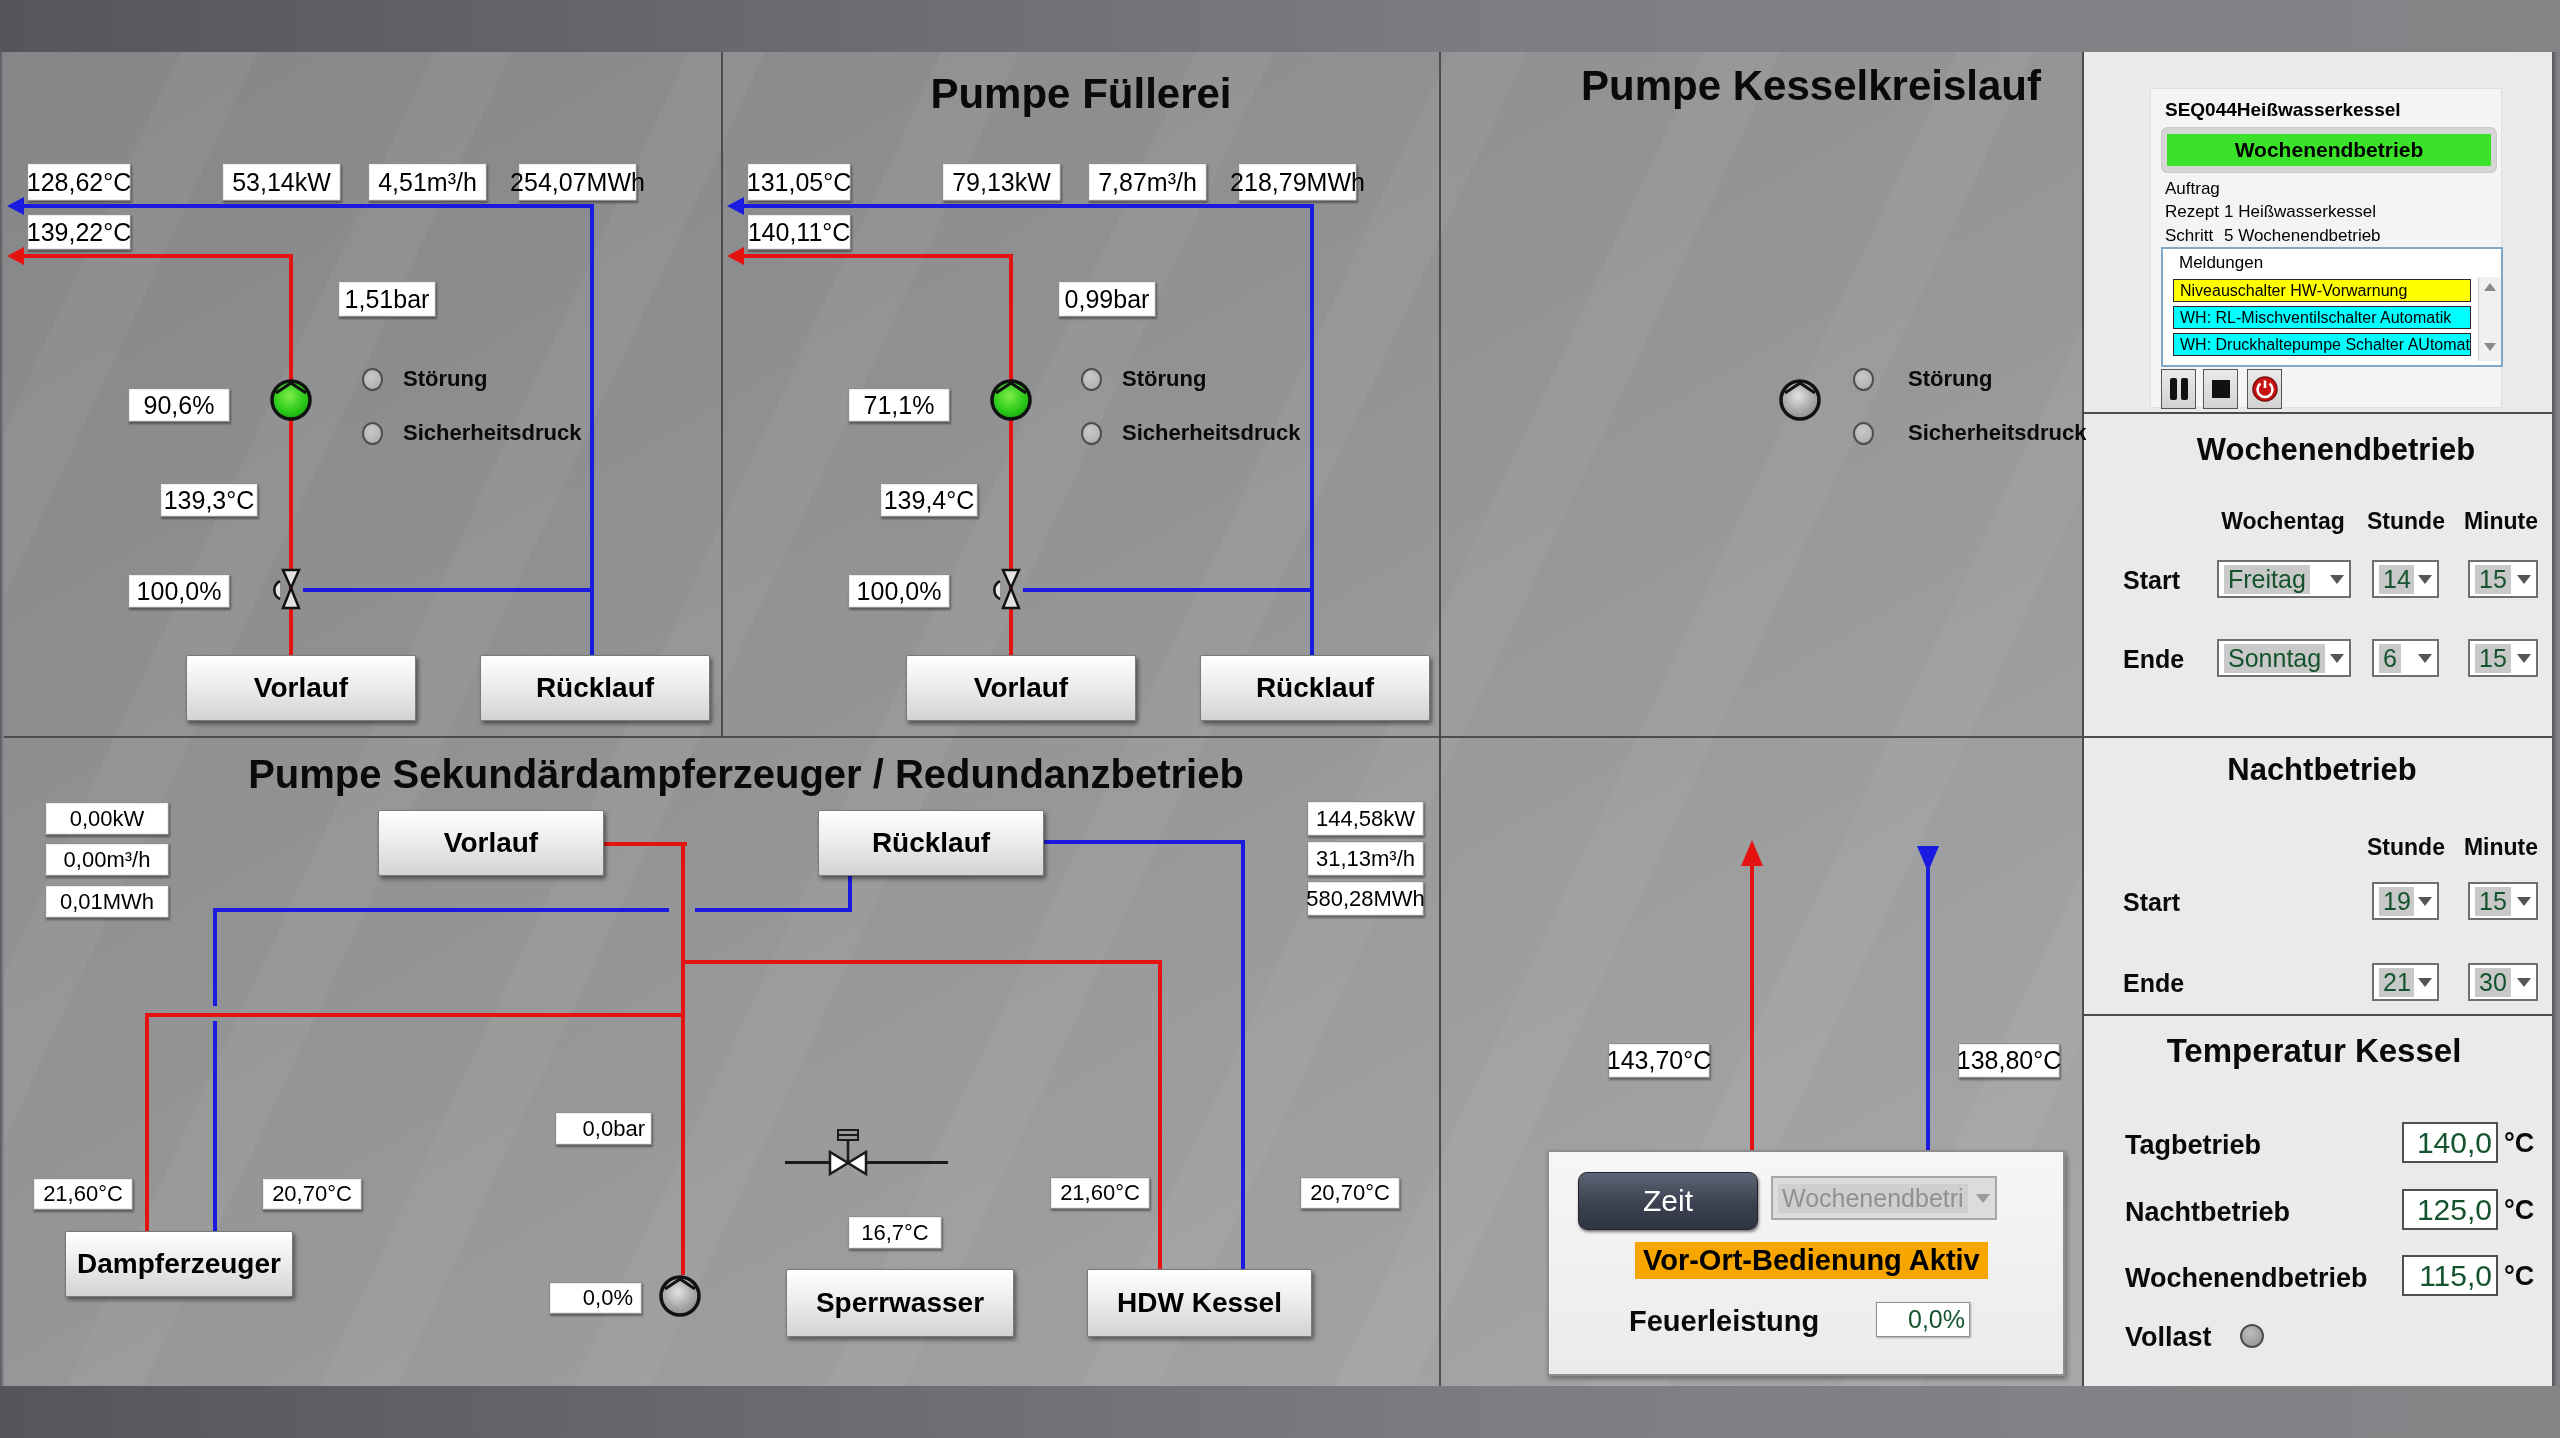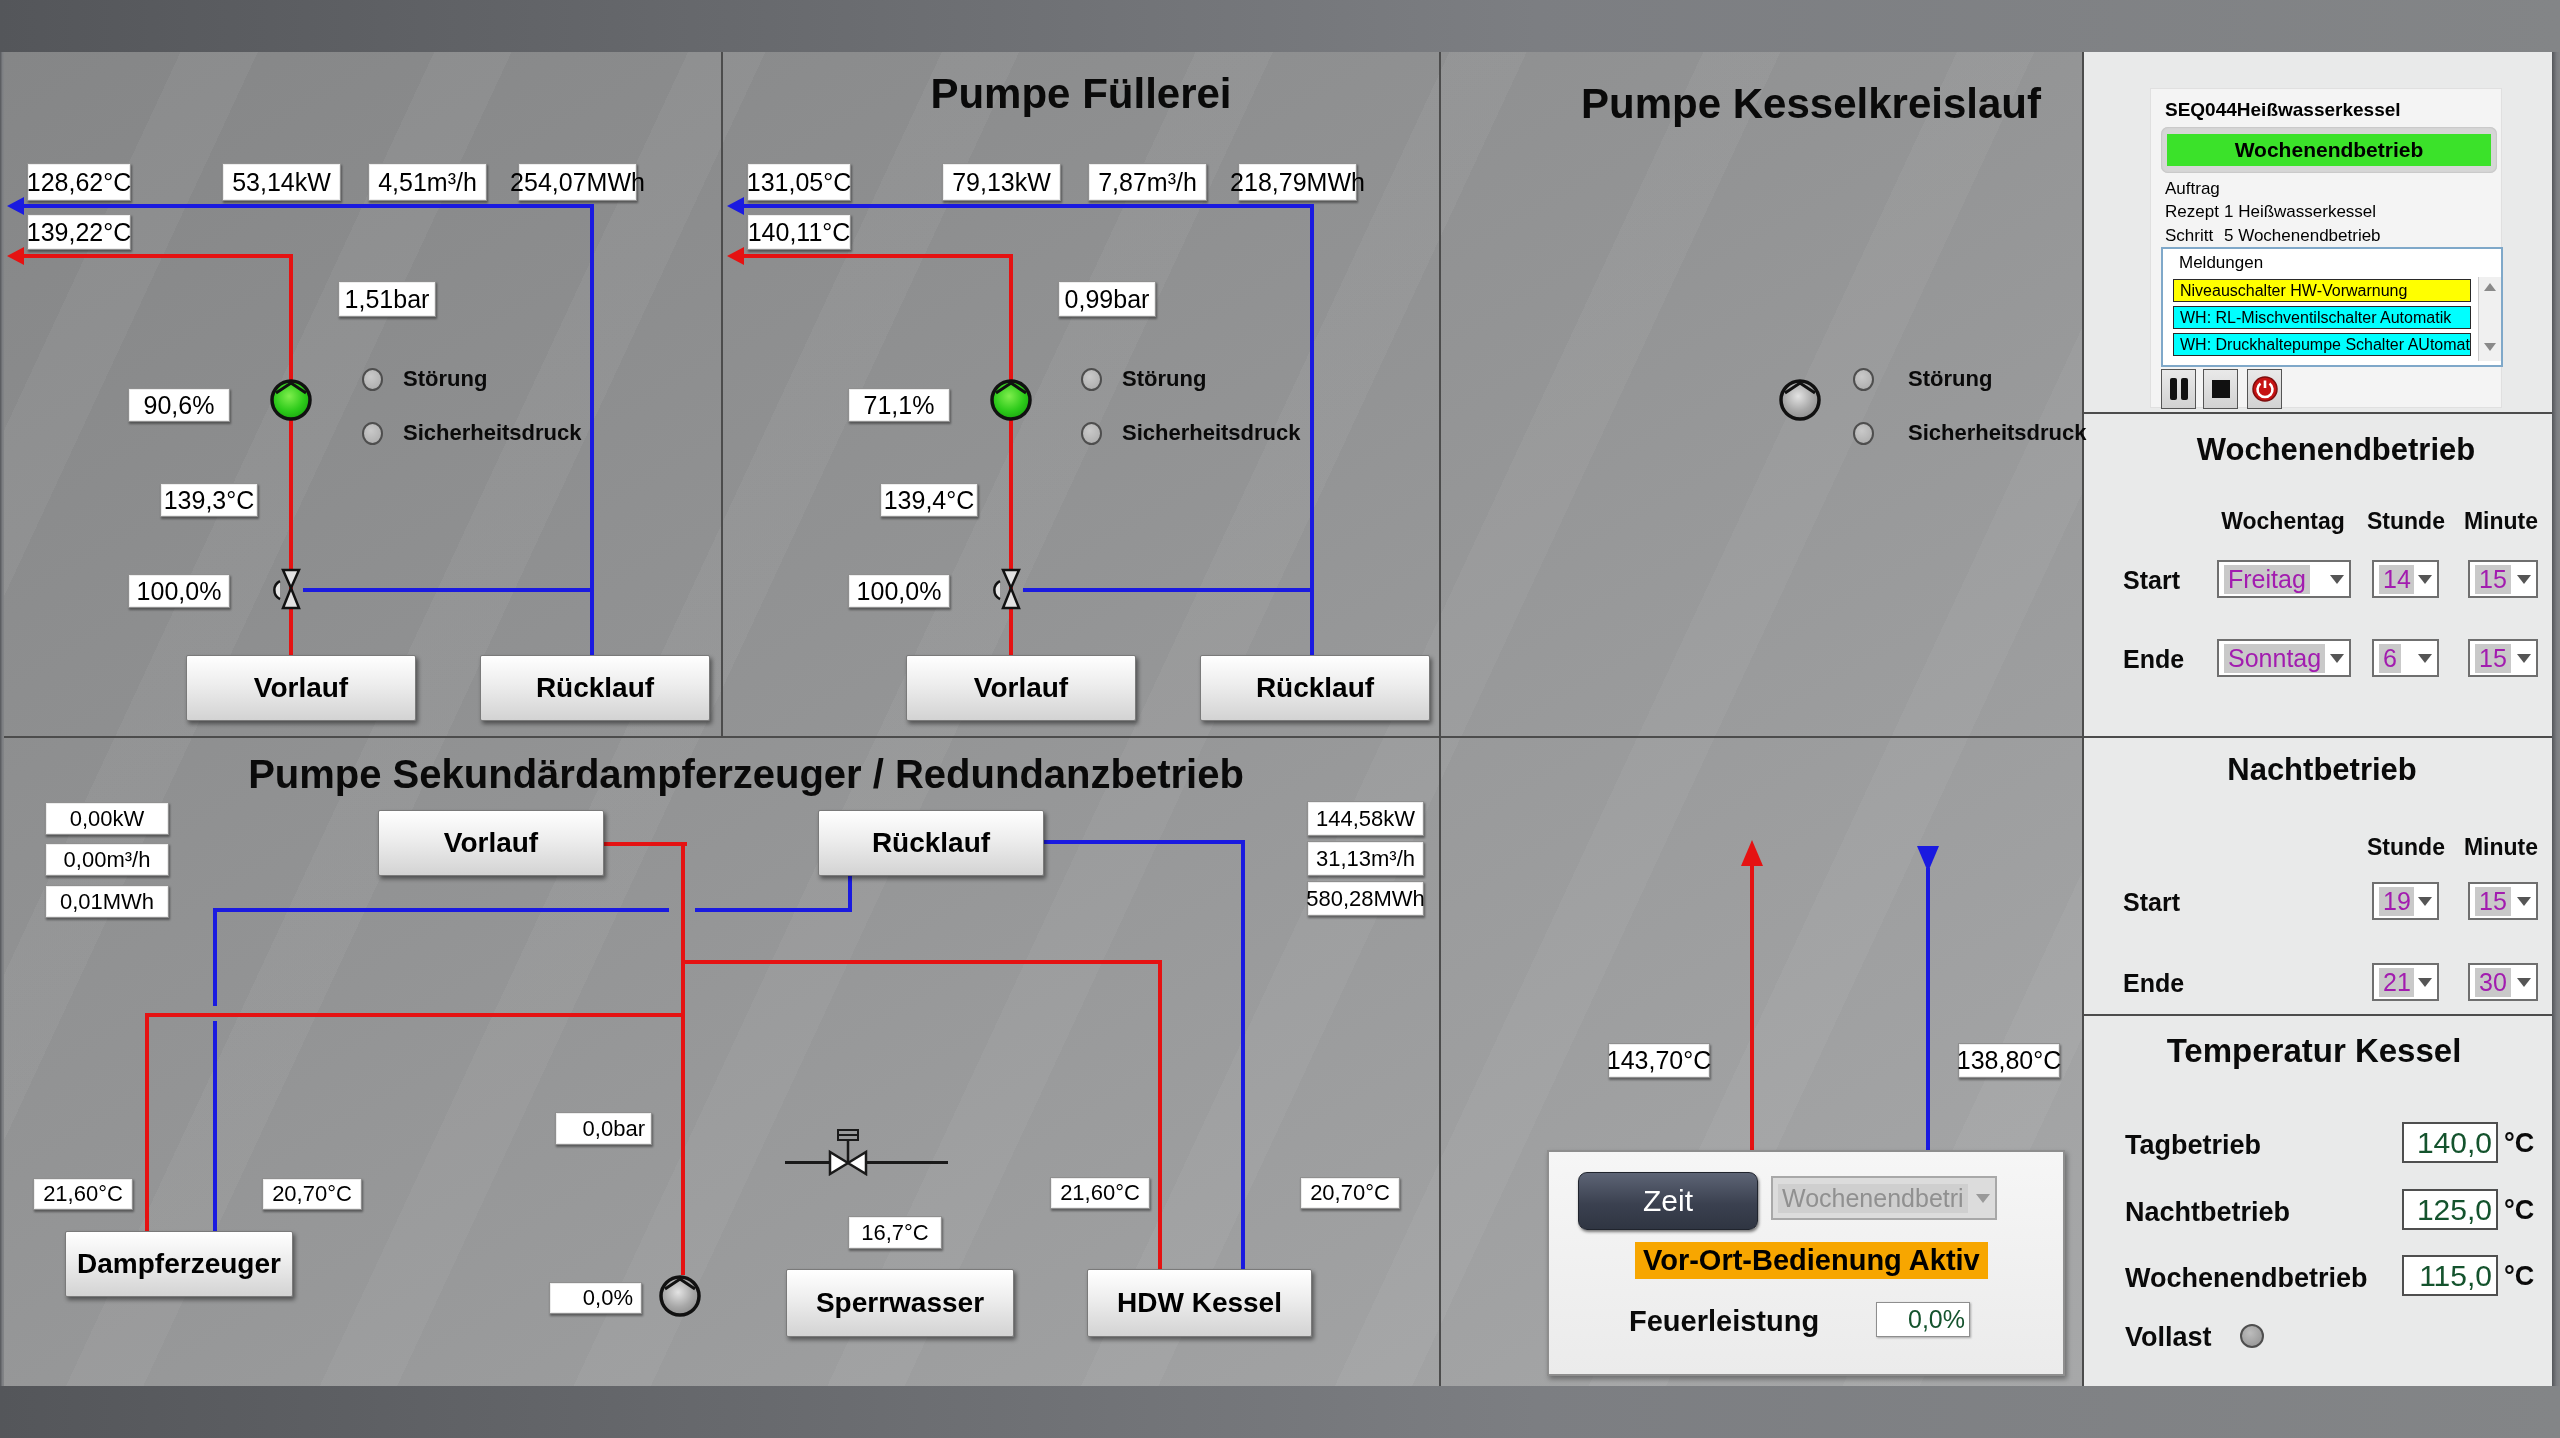--- a/index.html
+++ b/index.html
@@ -35,21 +35,21 @@
   .arrowL.blue{background:none;border-right:17px solid #1a1ae0;}
   .arrowUp{position:absolute;width:0;height:0;border-left:11px solid transparent;border-right:11px solid transparent;border-bottom:26px solid #e51212;background:none;}
   .arrowDn{position:absolute;width:0;height:0;border-left:11px solid transparent;border-right:11px solid transparent;border-top:26px solid #1a1ae0;background:none;}
   
   .lamp{position:absolute;width:17px;height:19px;border-radius:50%;border:2px solid #4e4e4e;
     background:radial-gradient(circle at 40% 35%,#c9c9c9,#a9a9a9);}
   .ind-label{position:absolute;font-weight:bold;font-size:22px;color:#0a0a0a;white-space:nowrap;}
   
   .dd{position:absolute;background:#fff;border:2px solid #6f6f6f;display:flex;align-items:center;
     justify-content:space-between;padding:0 5px;box-sizing:border-box;}
-  .dd .val{background:#c9c9c9;padding:0 4px;font-size:25px;color:#a21caf;white-space:nowrap;overflow:hidden;}
+  .dd .val{background:#c9c9c9;padding:0 4px;font-size:25px;color:#14532d;white-space:nowrap;overflow:hidden;}
   .dd .chev{width:0;height:0;border-left:7px solid transparent;border-right:7px solid transparent;border-top:9px solid #555;flex:0 0 auto;margin-left:4px;}
   .dd.disabled{background:#dcdcdc;border-color:#a8a8a8;}
   .dd.disabled .val{background:#cfcfcf;color:#909090;}
   .dd.disabled .chev{border-top-color:#999;}
   .sec-title{position:absolute;font-weight:bold;font-size:31px;color:#0a0a0a;text-align:center;white-space:nowrap;}
   .col-hdr{position:absolute;font-weight:bold;font-size:23px;color:#0a0a0a;text-align:center;white-space:nowrap;}
   .row-lbl{position:absolute;font-weight:bold;font-size:25px;color:#0a0a0a;white-space:nowrap;}
   .tin{position:absolute;background:#fff;border:2px solid #4f4f4f;display:flex;align-items:center;
     justify-content:flex-end;padding-right:4px;box-sizing:border-box;font-size:30px;color:#14532d;}
   .unit{position:absolute;font-weight:bold;font-size:27px;color:#0a0a0a;}
@@ -176,21 +176,21 @@
   </svg>
 
   <span class="lamp" style="left:1081px;top:368px;"></span>
   <span class="ind-label" style="left:1122px;top:366px;">Störung</span>
   <span class="lamp" style="left:1081px;top:422px;"></span>
   <span class="ind-label" style="left:1122px;top:420px;">Sicherheitsdruck</span>
 
   <div class="btn3d" style="left:906px;top:655px;width:228px;height:64px;">Vorlauf</div>
   <div class="btn3d" style="left:1200px;top:655px;width:228px;height:64px;">Rücklauf</div>
 
-  <div class="ptitle" style="left:1561px;top:80px;width:500px;font-size:42px;">Pumpe Kesselkreislauf</div>
+  <div class="ptitle" style="left:1561px;top:62px;width:500px;font-size:42px;">Pumpe Kesselkreislauf</div>
 
   <svg class="abs" style="left:1778px;top:378px;" width="44" height="44" viewBox="0 0 44 44">
     <circle cx="22" cy="22" r="19" fill="url(#gpump3)" stroke="#111" stroke-width="3.5"></circle>
     <path d="M7,15 L22,5 L37,15" fill="none" stroke="#111" stroke-width="3"></path>
     <defs>
         <radialGradient id="gpump3" cx="45%" cy="40%" r="65%">
       <stop offset="0%" stop-color="#e3e3e3"></stop>
           <stop offset="60%" stop-color="#a8a8a8"></stop>
           <stop offset="100%" stop-color="#8b8b8b"></stop>
     </radialGradient>

